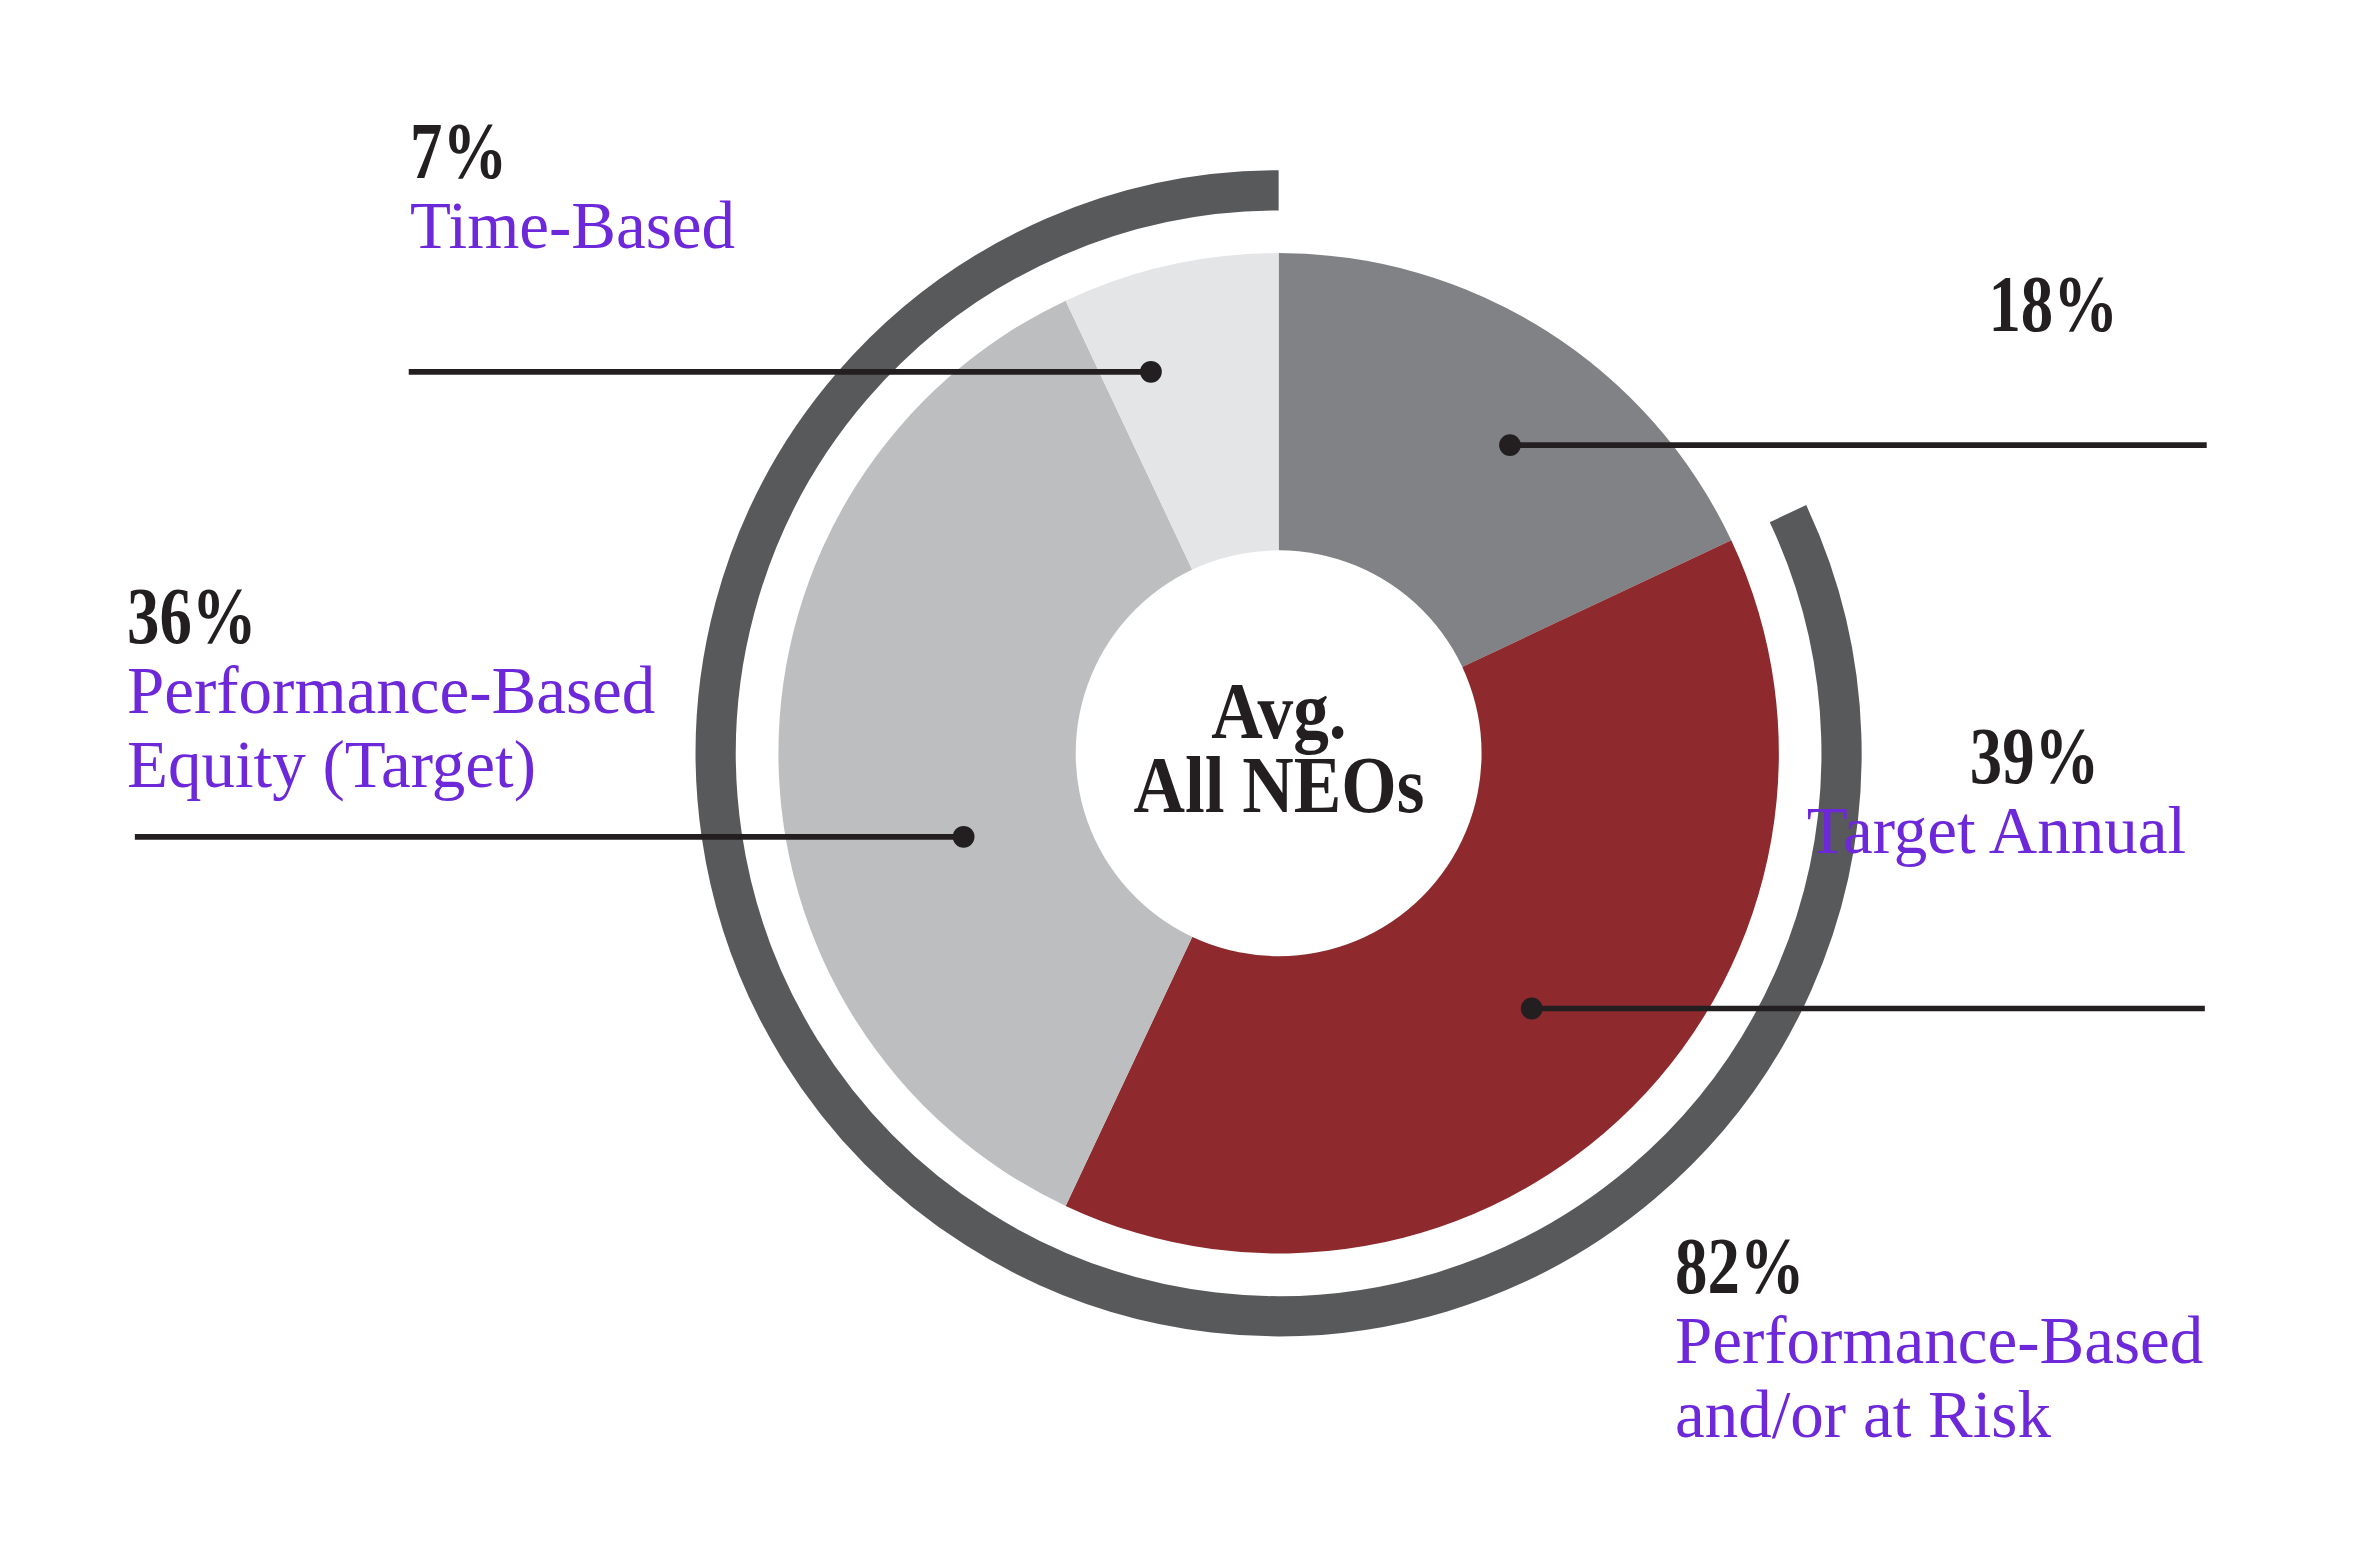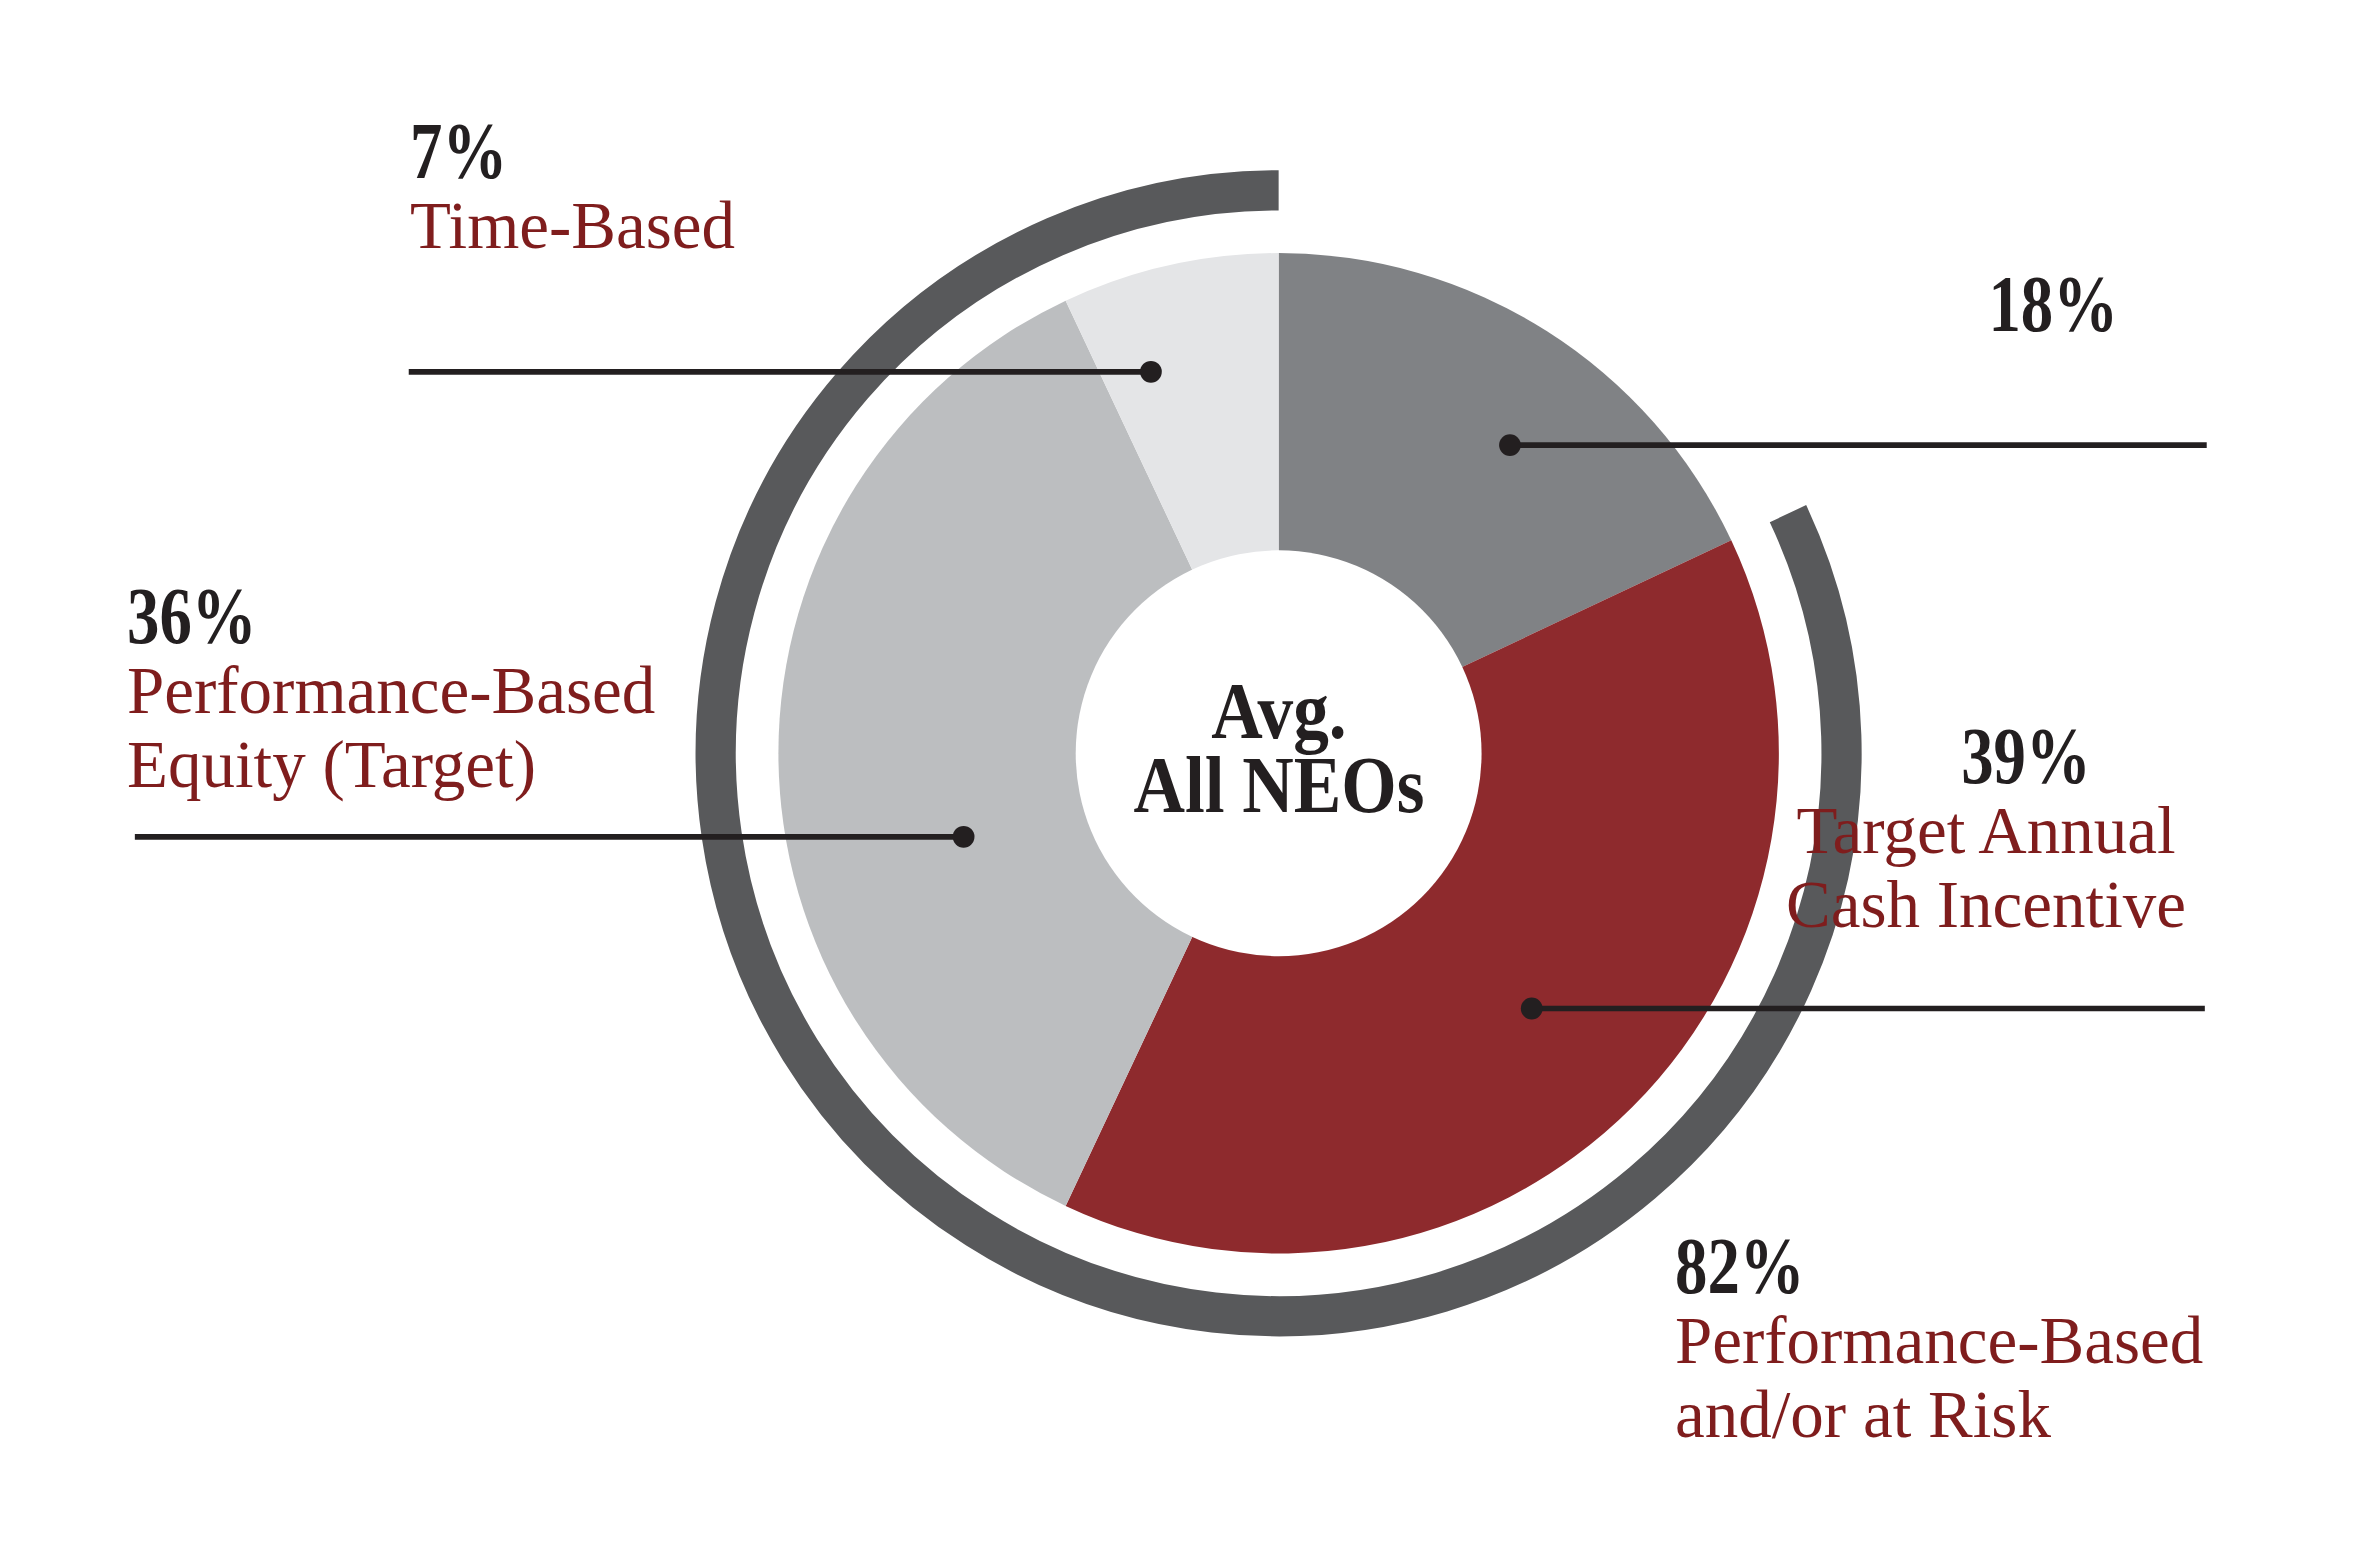--- a/index.html
+++ b/index.html
@@ -10,21 +10,21 @@
   #chart-svg{position:absolute;left:0;top:0;}
   .callout{position:absolute;white-space:nowrap;}
   .callout.left{text-align:left;}
   .callout.right{text-align:center;}
   .callout .pct{
     font-size:81px;font-weight:700;line-height:74px;color:#231f20;
     transform:scaleX(0.80);transform-origin:left center;
   }
   .callout.right .pct{transform-origin:right center;}
   .callout .lbl{
-    font-size:67px;font-weight:400;line-height:74px;color:#7f1d1d;
+    font-size:67px;font-weight:400;line-height:74px;color:#6d28d9;
   }
   .center-label{
     position:absolute;text-align:center;
   }
   .center-label .line{
     font-size:81px;font-weight:700;line-height:74px;color:#231f20;
     transform:scaleX(0.88);transform-origin:center center;
   }
 </style>
 </head>
@@ -58,21 +58,20 @@
   <div class="lbl">Equity (Target)</div>
 </div>
 
 <div class="callout right" style="right:295px;top:267px">
   <div class="pct">18%</div>
 </div>
 
 <div class="callout right" style="right:227px;top:719px">
   <div class="pct">39%</div>
   <div class="lbl">Target Annual</div>
-  <div class="lbl">Cash Incentive</div>
 </div>
 
 <div class="callout left" style="left:1675px;top:1229px">
   <div class="pct">82%</div>
   <div class="lbl">Performance-Based</div>
   <div class="lbl">and/or at Risk</div>
 </div>
 
 <div class="center-label" style="left:995px;top:674px;width:568px">
   <div class="line">Avg.</div>

